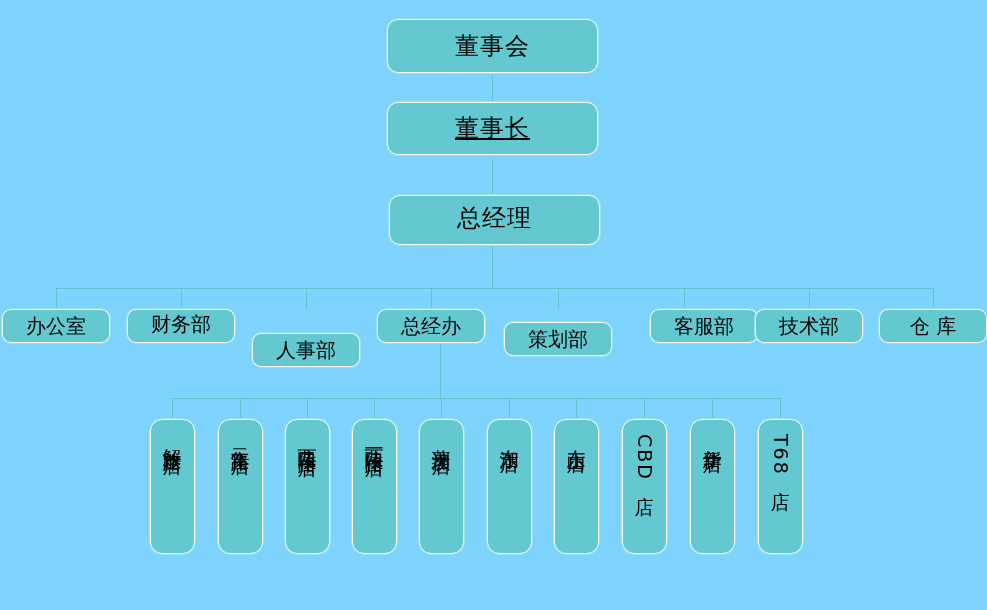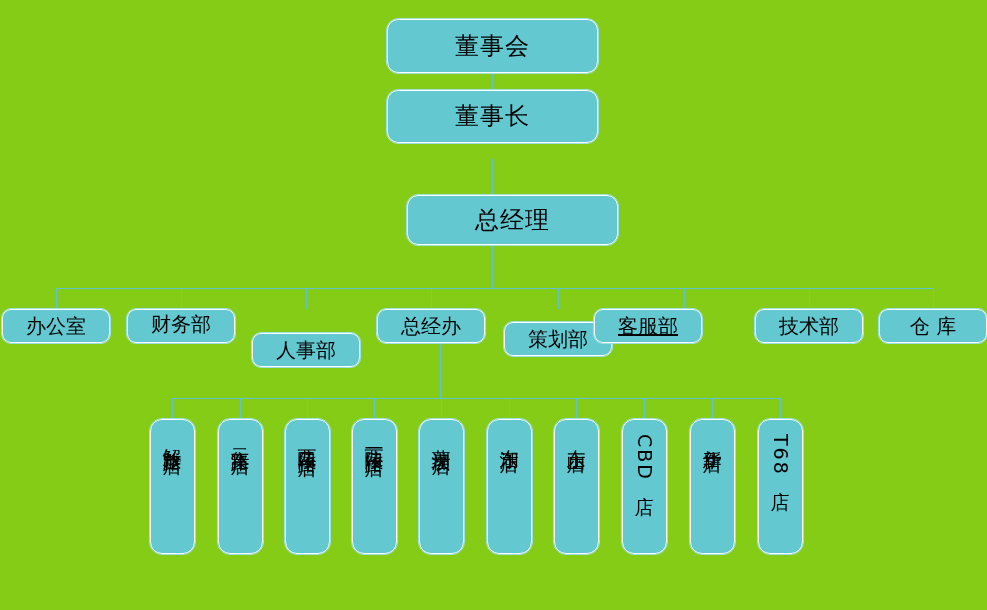--- a/index.html
+++ b/index.html
@@ -7,21 +7,21 @@
     padding: 0;
     background: #ffffff;
   }
   body {
     font-family: "DejaVu Sans", "Liberation Sans", sans-serif;
   }
   #chart-root {
     position: relative;
     width: 987px;
     height: 610px;
-    background: #84cc16;
+    background: #7dd3fc;
     overflow: hidden;
   }
 
   
   .line-v, .line-h {
     position: absolute;
     background: #5ec5ce;
   }
   .line-v { width: 1px; }
   .line-h { height: 1px; }
@@ -103,35 +103,35 @@
   <div class="line-v" style="left:374px; top:398px; height:21px;"></div>
   <div class="line-v" style="left:441px; top:398px; height:21px;"></div>
   <div class="line-v" style="left:509px; top:398px; height:21px;"></div>
   <div class="line-v" style="left:576px; top:398px; height:21px;"></div>
   <div class="line-v" style="left:644px; top:398px; height:21px;"></div>
   <div class="line-v" style="left:712px; top:398px; height:21px;"></div>
   <div class="line-v" style="left:780px; top:398px; height:21px;"></div>
 
   <div class="node exec" style="left:387px; top:19px; width:211px; height:54px;">董事会</div>
 
-  <div class="node exec" style="left:387px; top:90px; width:211px; height:53px;">董事长</div>
+  <div class="node exec" style="left:387px; top:102px; width:211px; height:53px;text-decoration:underline;">董事长</div>
 
-  <div class="node exec" style="left:407px; top:195px; width:211px; height:50px;">总经理</div>
+  <div class="node exec" style="left:389px; top:195px; width:211px; height:50px;font-family:Liberation Mono, monospace;">总经理</div>
 
   <div class="node dept" style="left:2px; top:309px; width:108px; height:34px;">办公室</div>
 
   <div class="node dept" style="left:127px; top:309px; width:108px; height:34px;font-family:Liberation Mono, monospace;">财务部</div>
 
   <div class="node dept" style="left:252px; top:309px; width:108px; height:34px;margin-top:24px;">人事部</div>
 
   <div class="node dept" style="left:377px; top:309px; width:108px; height:34px;">总经办</div>
 
   <div class="node dept" style="left:504px; top:322px; width:108px; height:34px;">策划部</div>
 
-  <div class="node dept" style="left:594px; top:309px; width:108px; height:34px;text-decoration:underline;">客服部</div>
+  <div class="node dept" style="left:650px; top:309px; width:108px; height:34px;">客服部</div>
 
   <div class="node dept" style="left:879px; top:309px; width:108px; height:34px;">仓 库</div>
 
   <div class="node dept" style="left:755px; top:309px; width:108px; height:34px;">技术部</div>
 
   <div class="node store" style="left:150px; top:419px; width:45px; height:135px;">
     <span class="store-label">解放路店</span>
   </div>
 
   <div class="node store" style="left:218px; top:419px; width:45px; height:135px;">

